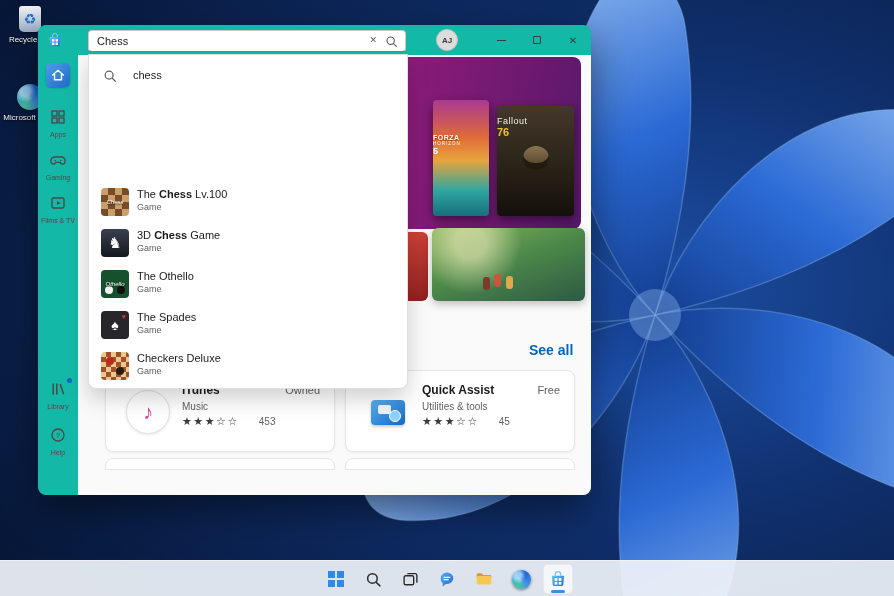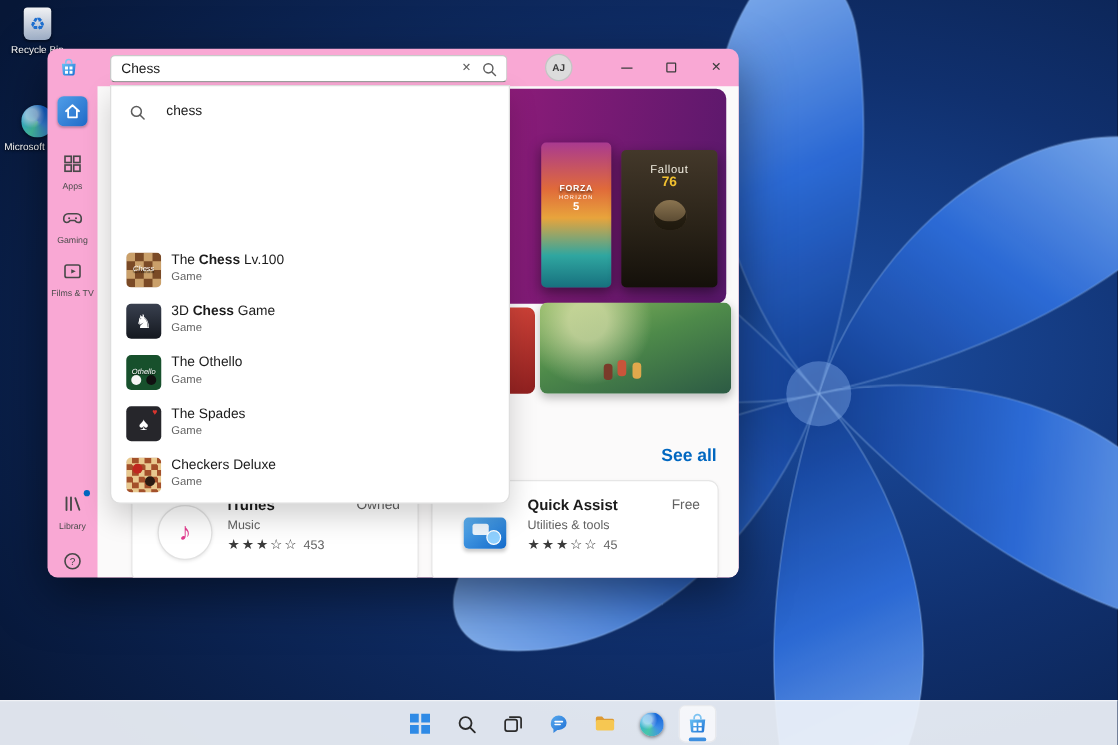--- a/index.html
+++ b/index.html
@@ -9,21 +9,21 @@
 
   
   .desk-icon{position:absolute;width:56px;text-align:center;color:#fff;z-index:2;}
   .di-img{margin:0 auto;display:flex;align-items:center;justify-content:center;}
   .di-label{font-size:8px;line-height:1.2;margin-top:3px;text-shadow:0 1px 2px rgba(0,0,0,.9);}
   .bin{width:22px;height:26px;border-radius:3px 3px 5px 5px;background:linear-gradient(180deg,rgba(255,255,255,.95),rgba(198,214,236,.8));display:flex;align-items:center;justify-content:center;color:#1e6fd0;font-size:14px;box-shadow:0 1px 2px rgba(0,0,0,.4);}
   .edge-orb{width:26px;height:26px;border-radius:50%;background:radial-gradient(circle at 32% 30%,rgba(255,255,255,.55) 0 18%,rgba(255,255,255,0) 42%),conic-gradient(from 210deg,#49c7a8,#2ba6e0,#1766d8,#3e8ee8,#49c7a8);box-shadow:0 1px 3px rgba(0,0,0,.5);}
   .edge-orb.small{width:19px;height:19px;}
 
   
-  #store-window{position:absolute;left:38px;top:39px;width:553px;height:423px;background:#f9a8d4;border-radius:8px;box-shadow:0 14px 40px rgba(0,0,0,.5);overflow:hidden;z-index:5;}
+  #store-window{position:absolute;left:38px;top:25px;width:553px;height:470px;background:#14b8a6;border-radius:8px;box-shadow:0 14px 40px rgba(0,0,0,.5);overflow:hidden;z-index:5;}
   .titlebar{position:absolute;left:0;top:0;right:0;height:30px;z-index:20;}
   .store-logo{position:absolute;left:9px;top:7px;width:16px;height:16px;}
   .searchbox{position:absolute;left:50px;top:5px;width:318px;height:22px;background:#fff;border:1px solid #c9c9c9;border-bottom:1.5px solid #7a7a7a;border-radius:4px;}
   .search-value{position:absolute;left:8px;top:4px;font-size:11px;color:#1b1b1b;}
   .sb-clear{position:absolute;right:28px;top:4px;font-size:9px;color:#5d5d5d;}
   .sb-mag{position:absolute;right:7px;top:4px;width:13px;height:13px;color:#5d5d5d;}
   .avatar{position:absolute;left:398px;top:4px;width:22px;height:22px;border-radius:50%;background:#dcdcdc;border:1px solid #c4c4c4;font-size:8px;font-weight:bold;color:#3c3c3c;display:flex;align-items:center;justify-content:center;}
   .win-controls{position:absolute;right:0;top:0;height:30px;display:flex;}
   .wc{width:36px;height:30px;display:flex;align-items:center;justify-content:center;color:#3b3b3b;}
   .wc-min{width:9px;height:1px;background:#3b3b3b;display:block;}
@@ -34,21 +34,21 @@
   .sidebar{position:absolute;left:0;top:30px;bottom:0;width:40px;z-index:3;}
   .nav-item{position:absolute;left:0;width:40px;text-align:center;}
   .home-tile{width:24px;height:24px;margin:0 auto;border-radius:5px;background:linear-gradient(135deg,#4f9ee8,#1f6ac8);display:flex;align-items:center;justify-content:center;box-shadow:0 1px 2px rgba(0,0,0,.25);}
   .nav-ic{width:16px;height:16px;color:#484848;}
   .nav-label{font-size:7px;color:#4c4c4c;margin-top:2px;line-height:1.1;}
   .lib-dot{position:absolute;left:29px;top:-3px;width:5px;height:5px;border-radius:50%;background:#0067c0;}
 
   
   .content{position:absolute;left:40px;top:30px;right:0;bottom:0;z-index:1;background:#fbfafa;}
   .banner{position:absolute;left:16px;right:10px;top:2px;height:172px;border-radius:8px;background:linear-gradient(100deg,#7c1147 0%,#a01d7e 45%,#58186b 100%);}
-  .cover{position:absolute;border-radius:4px;box-shadow:0 4px 10px rgba(0,0,0,.45);overflow:hidden;text-align:center;color:#fff;}
+  .cover{position:absolute;border-radius:4px;box-shadow:0 4px 10px rgba(0,0,0,.45);overflow:hidden;text-align:left;color:#fff;}
   .cover-forza{left:355px;top:45px;width:56px;height:116px;background:linear-gradient(180deg,#a93a90 0%,#e06a3a 32%,#e8a43c 52%,#2fa6a0 78%,#17707e 100%);}
   .fz1{font-size:7px;font-weight:bold;letter-spacing:.5px;margin-top:34px;text-shadow:0 1px 2px rgba(0,0,0,.6);}
   .fz2{font-size:4.5px;letter-spacing:1px;}
   .fz3{font-size:9px;font-weight:bold;}
   .cover-fallout{left:419px;top:51px;width:77px;height:110px;background:linear-gradient(180deg,#43382a 0%,#2a2318 55%,#14100a 100%);}
   .fo1{font-size:9px;color:#f3efe2;margin-top:10px;letter-spacing:.5px;}
   .fo2{font-size:11px;font-weight:bold;color:#f0c030;}
   .fo-helmet{width:26px;height:24px;margin:8px auto 0;border-radius:50% 50% 42% 42%;background:linear-gradient(180deg,#8a7450,#4a3c28);box-shadow:inset 0 -7px 0 rgba(20,16,8,.8);}
   .red-card{position:absolute;left:317px;top:177px;width:33px;height:69px;border-radius:6px;background:linear-gradient(160deg,#d4453a,#8e1f1f);}
   .landscape-card{position:absolute;left:354px;top:173px;width:153px;height:73px;border-radius:6px;box-shadow:0 3px 8px rgba(0,0,0,.25);background:radial-gradient(circle at 25% 20%,rgba(255,245,200,.55) 0 12%,rgba(255,245,200,0) 40%),linear-gradient(160deg,#86b45c 0%,#4e8a4a 45%,#2c5a44 100%);}
@@ -58,21 +58,21 @@
   .card-ico{position:absolute;left:20px;top:19px;width:44px;height:44px;display:flex;align-items:center;justify-content:center;}
   .itunes{border-radius:50%;background:#fff;border:1px solid #e2e2e2;box-shadow:0 1px 3px rgba(0,0,0,.1);}
   .note{font-size:20px;color:#e23a8e;}
   .qa-screen{width:34px;height:25px;border-radius:4px;background:linear-gradient(145deg,#5db1f0,#1269c9);position:relative;box-shadow:0 2px 3px rgba(0,0,0,.2);}
   .qa-screen::after{content:"";position:absolute;left:7px;top:5px;width:13px;height:9px;border-radius:2px;background:rgba(255,255,255,.9);}
   .qa-screen::before{content:"";position:absolute;right:4px;bottom:3px;width:10px;height:10px;border-radius:50%;background:#8fd0ff;border:1.5px solid #fff;}
   .card-title{position:absolute;left:76px;top:12px;font-size:12px;font-weight:bold;color:#1b1b1b;}
   .card-badge{position:absolute;right:14px;top:13px;font-size:11px;color:#616161;}
   .card-cat{position:absolute;left:76px;top:30px;font-size:10px;color:#616161;}
   .card-stars{position:absolute;left:76px;top:44px;font-size:11px;color:#3b3b3b;letter-spacing:1.5px;}
-  .card-count{font-size:10px;color:#616161;margin-left:4px;letter-spacing:0;}
+  .card-count{font-size:10px;color:#616161;margin-left:20px;letter-spacing:0;}
   .stub{position:absolute;top:403px;width:230px;height:12px;background:#fff;border:1px solid #e6e6e6;border-radius:8px 8px 0 0;}
 
   
   .dropdown{position:absolute;left:50px;top:29px;width:320px;height:335px;background:#fff;border:1px solid #dedede;border-radius:0 0 8px 8px;box-shadow:0 10px 22px rgba(0,0,0,.18);z-index:10;}
   .sg-row{position:absolute;left:0;width:320px;height:42px;}
   .sg-mag{position:absolute;left:14px;top:14px;width:14px;height:14px;color:#5d5d5d;}
   .sg-text{position:absolute;left:44px;top:14px;font-size:11px;color:#1b1b1b;}
   .sg-text b,.app-title b{font-weight:bold;}
   .app-row{position:absolute;left:0;width:320px;height:41px;}
   .app-ico{position:absolute;left:12px;top:7px;width:28px;height:28px;border-radius:4px;overflow:hidden;display:flex;align-items:center;justify-content:center;position:absolute;}

